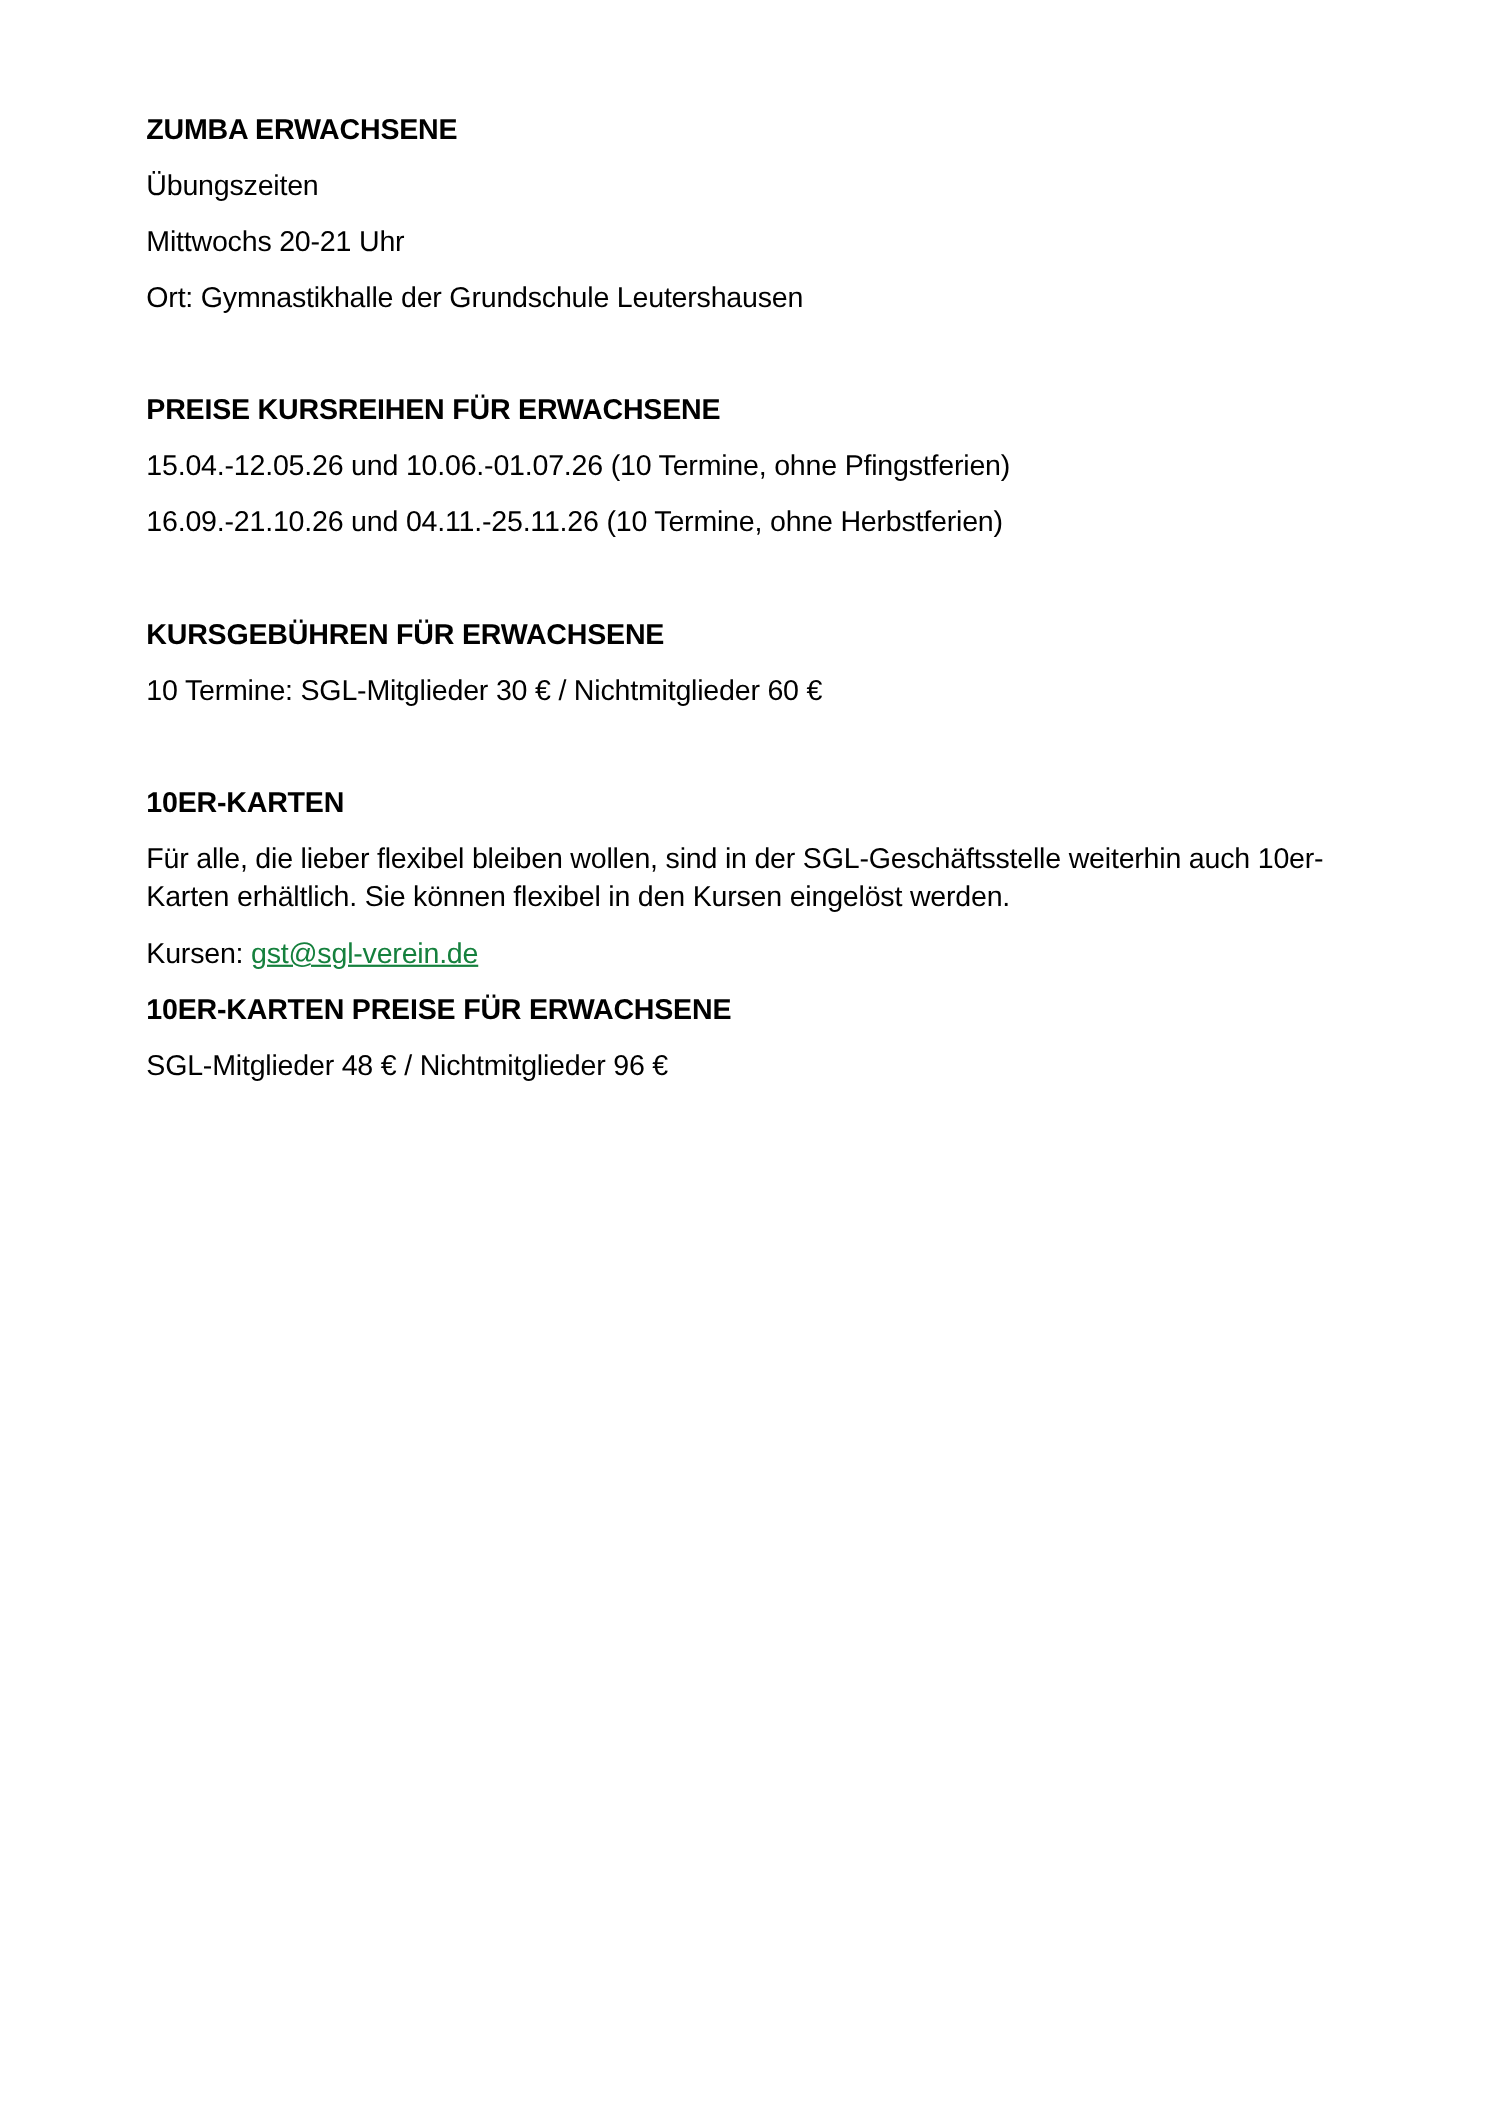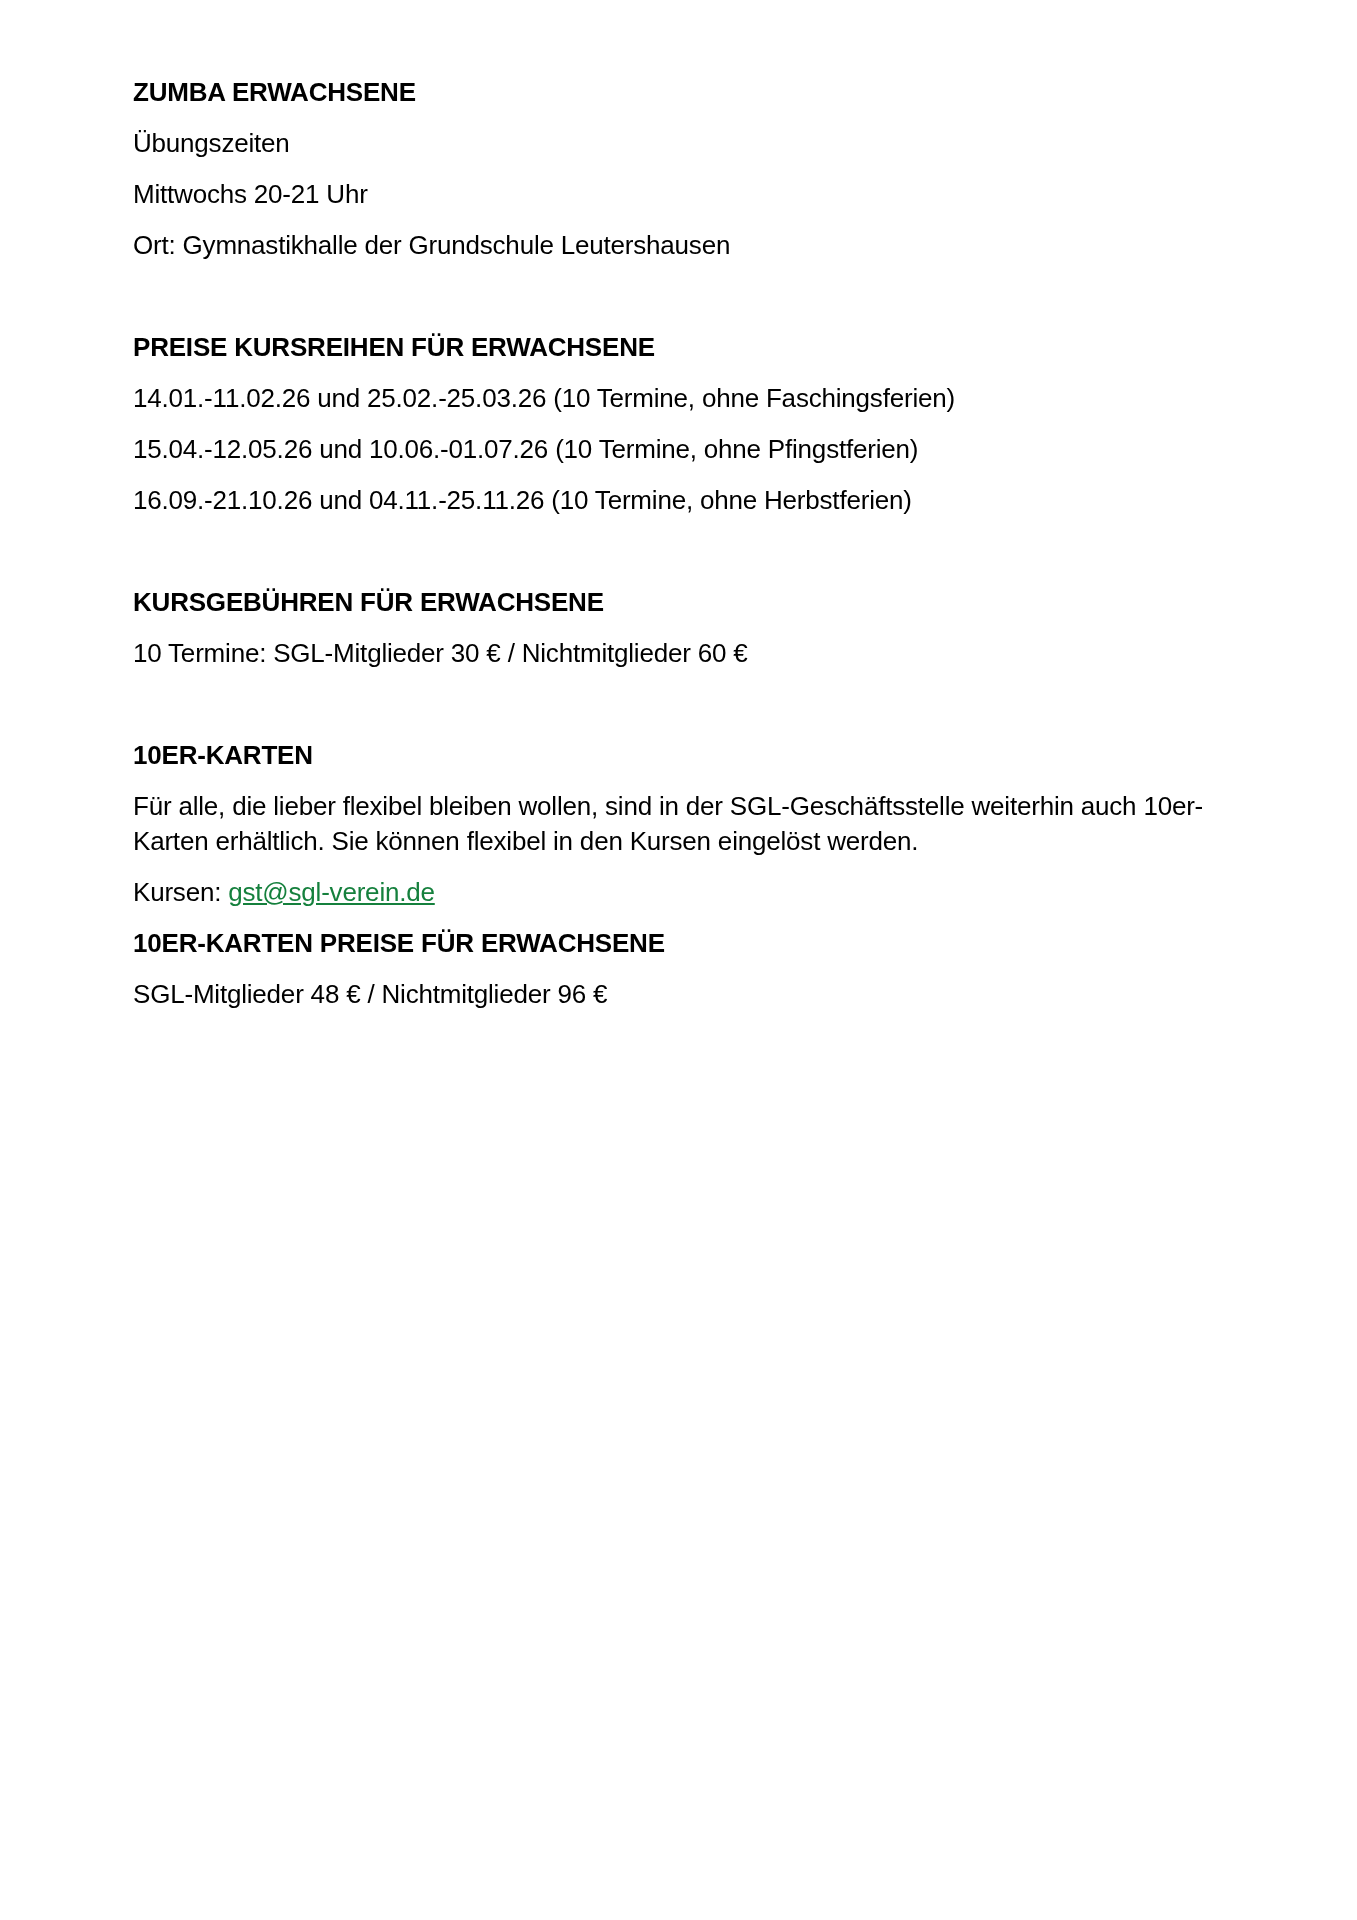--- a/index.html
+++ b/index.html
@@ -11,21 +11,21 @@
     width: 1357px;
     height: 1920px;
     overflow: hidden;
     font-family: "Liberation Sans", sans-serif;
     color: #000000;
   }
   .page {
     box-sizing: border-box;
     width: 1357px;
     height: 1460px;
-    padding: 75px 100px 0 133px;
+    padding: 100px 100px 0 133px;
     background: #ffffff;
   }
   .para {
     font-size: 26px;
     line-height: 35px;
     margin: 0 0 16px 0;
     max-width: 1122px;
     letter-spacing: -0.2px;
   }
   .heading {
@@ -50,21 +50,20 @@
   <p class="para">Übungszeiten</p>
 
   <p class="para">Mittwochs 20-21 Uhr</p>
 
   <p class="para">Ort: Gymnastikhalle der Grundschule Leutershausen</p>
 
   <div class="spacer"></div>
 
   <p class="para heading">PREISE KURSREIHEN FÜR ERWACHSENE</p>
 
-  <p class="para">14.01.-11.02.26 und 25.02.-25.03.26 (10 Termine, ohne Faschingsferien)</p>
 
   <p class="para">15.04.-12.05.26 und 10.06.-01.07.26 (10 Termine, ohne Pfingstferien)</p>
 
   <p class="para">16.09.-21.10.26 und 04.11.-25.11.26 (10 Termine, ohne Herbstferien)</p>
 
   <div class="spacer"></div>
 
   <p class="para heading">KURSGEBÜHREN FÜR ERWACHSENE</p>
 
   <p class="para">10 Termine: SGL-Mitglieder 30 € / Nichtmitglieder 60 €</p>

